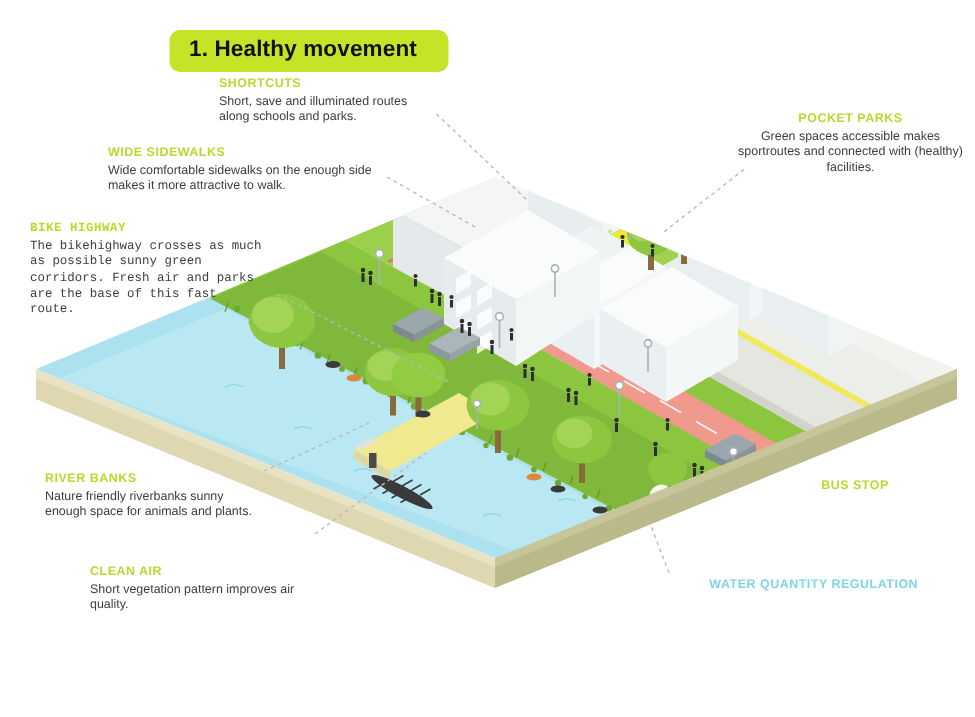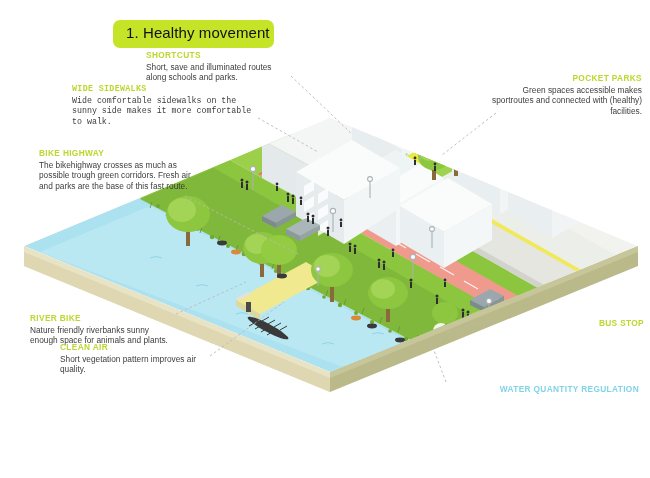--- a/index.html
+++ b/index.html
@@ -9,25 +9,25 @@
     font-family:"Liberation Sans", sans-serif;
     overflow:hidden;
     position:relative;
   }
   #stage{position:absolute;inset:0;width:650px;height:478px;}
 
   
   .title-banner{
     position:absolute;
     left:113px;top:20px;
-    padding:4px 4px 5px 13px;
+    padding:4px 21px 5px 13px;
     background:#c5e327;
     border-radius:7px;
     font-size:15px;
-    font-weight:normal;
+    font-weight:bold;
     color:#111111;
     letter-spacing:.1px;
     white-space:nowrap;
     line-height:1.25;
   }
 
   
   .callout{position:absolute;}
   .callout .head{
     font-size:8.3px;
@@ -38,29 +38,29 @@
     line-height:1.3;
   }
   .callout .head.blue{color:#7fd4e8;margin-left:12px;}
   .callout .body{
     font-size:8.3px;
     color:#3d3d3d;
     line-height:1.28;
     margin:0;
   }
   .ta-r{}
-  .ta-l{text-align:right;}
+  .ta-l{text-align:center;}
 
   
   #c-shortcuts{left:146px;top:50px;width:146px;}
-  #c-wide     {left:72px; top:84px; width:186px;font-family:Liberation Mono, monospace;}
-  #c-bike     {left:39px; top:148px;width:155px;}
+  #c-wide     {left:72px; top:96px; width:186px;}
+  #c-bike     {left:20px; top:148px;width:155px;font-family:Liberation Mono, monospace;}
   #c-pocket   {left:492px;top:73px; width:150px;}
   #c-river    {left:30px; top:313px;width:145px;}
-  #c-clean    {left:60px; top:342px;width:150px;}
+  #c-clean    {left:60px; top:375px;width:150px;}
   #c-bus      {left:496px;top:318px;width:148px;}
   #c-water    {left:434px;top:384px;width:205px;}
 
   
   #leaders{position:absolute;left:0;top:0;width:650px;height:478px;pointer-events:none;}
 
   
   #scene{position:absolute;left:0;top:0;width:650px;height:478px;}
 </style>
 </head>
@@ -496,35 +496,35 @@
 
   <div class="title-banner">1. Healthy movement</div>
 
   <div class="callout ta-r" id="c-shortcuts">
     <p class="head">SHORTCUTS</p>
     <p class="body">Short, save and illuminated routes along schools and parks.</p>
   </div>
 
   <div class="callout ta-r" id="c-wide">
     <p class="head">WIDE SIDEWALKS</p>
-    <p class="body">Wide comfortable sidewalks on the sunny side makes it more comfortable to walk.</p>
+    <p class="body">Wide comfortable sidewalks on the enough side makes it more attractive to walk.</p>
   </div>
 
   <div class="callout ta-r" id="c-bike">
     <p class="head">BIKE HIGHWAY</p>
-    <p class="body">The bikehighway crosses as much as possible trough green corridors. Fresh air and parks are the base of this fast route.</p>
+    <p class="body">The bikehighway crosses as much as possible sunny green corridors. Fresh air and parks are the base of this fast route.</p>
   </div>
 
   <div class="callout ta-l" id="c-pocket">
     <p class="head">POCKET PARKS</p>
     <p class="body">Green spaces accessible makes sportroutes and connected with (healthy) facilities.</p>
   </div>
 
   <div class="callout ta-r" id="c-river">
-    <p class="head">RIVER BIKE</p>
+    <p class="head">RIVER BANKS</p>
     <p class="body">Nature friendly riverbanks sunny enough space for animals and plants.</p>
   </div>
 
   <div class="callout ta-r" id="c-clean">
     <p class="head">CLEAN AIR</p>
     <p class="body">Short vegetation pattern improves air quality.</p>
   </div>
 
   <div class="callout ta-l" id="c-bus">
     <p class="head">BUS STOP</p>

